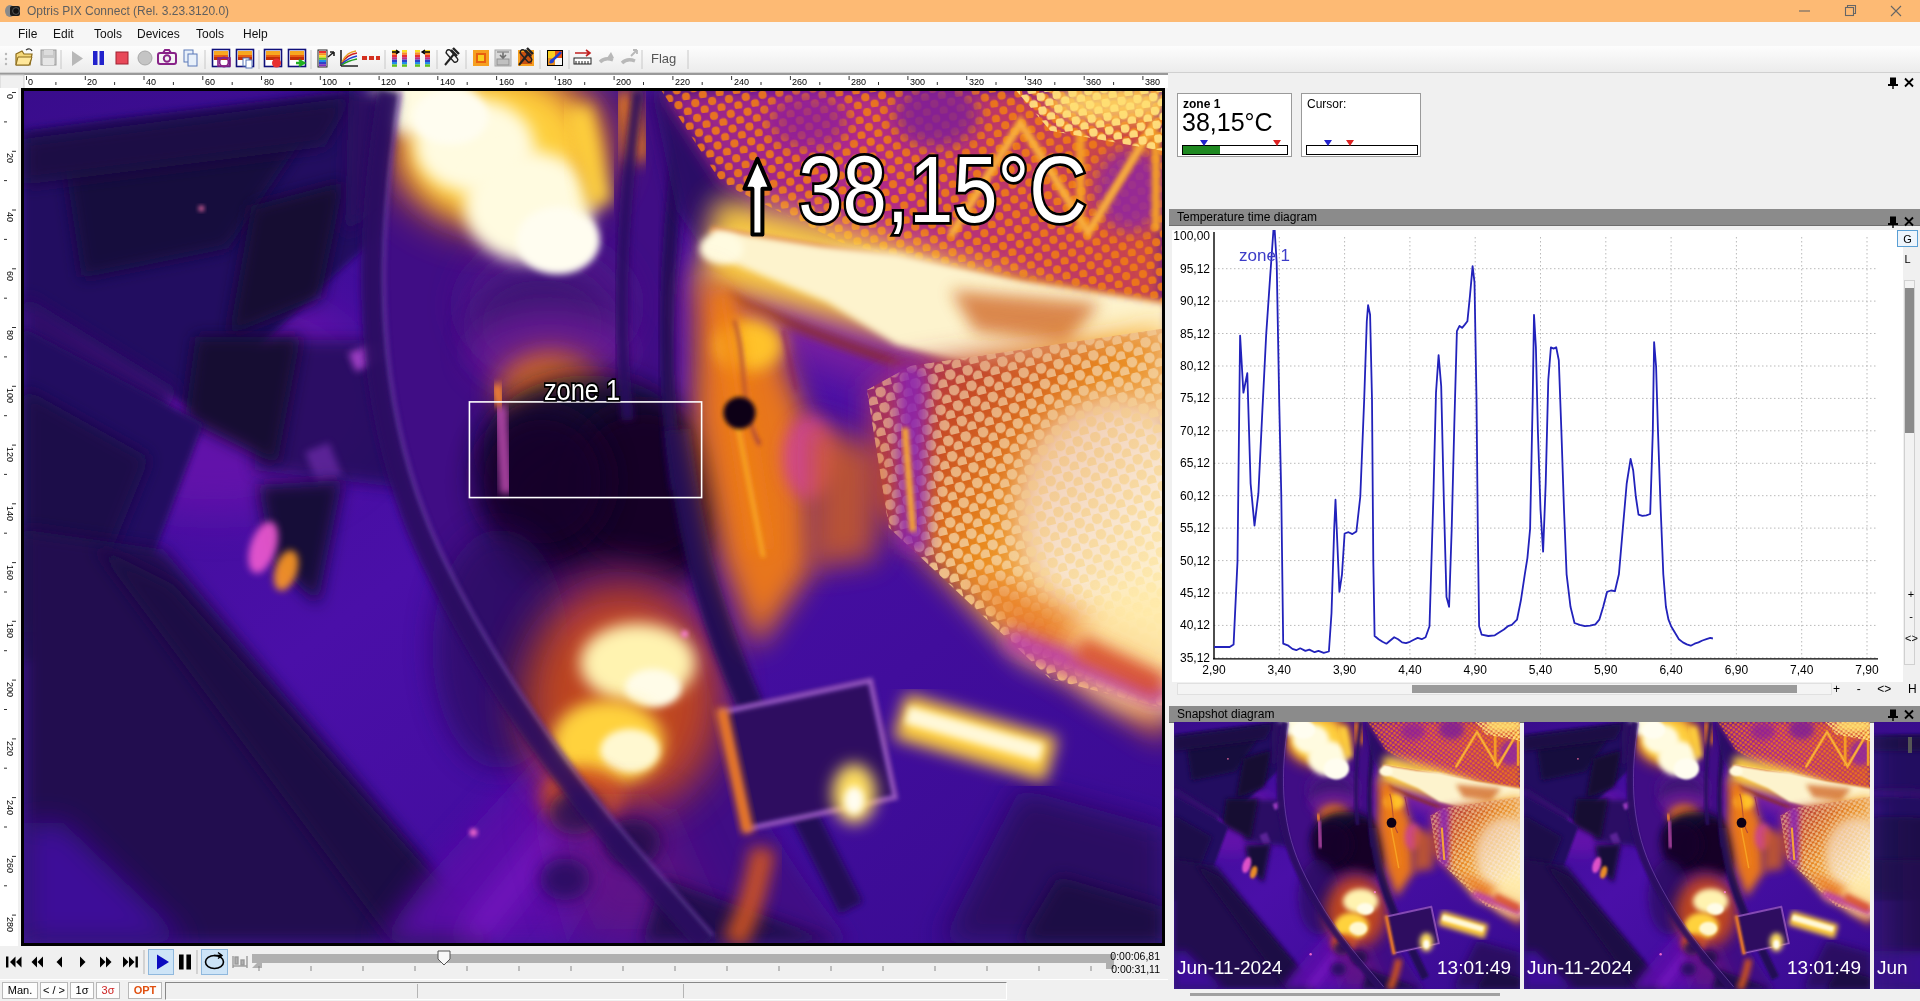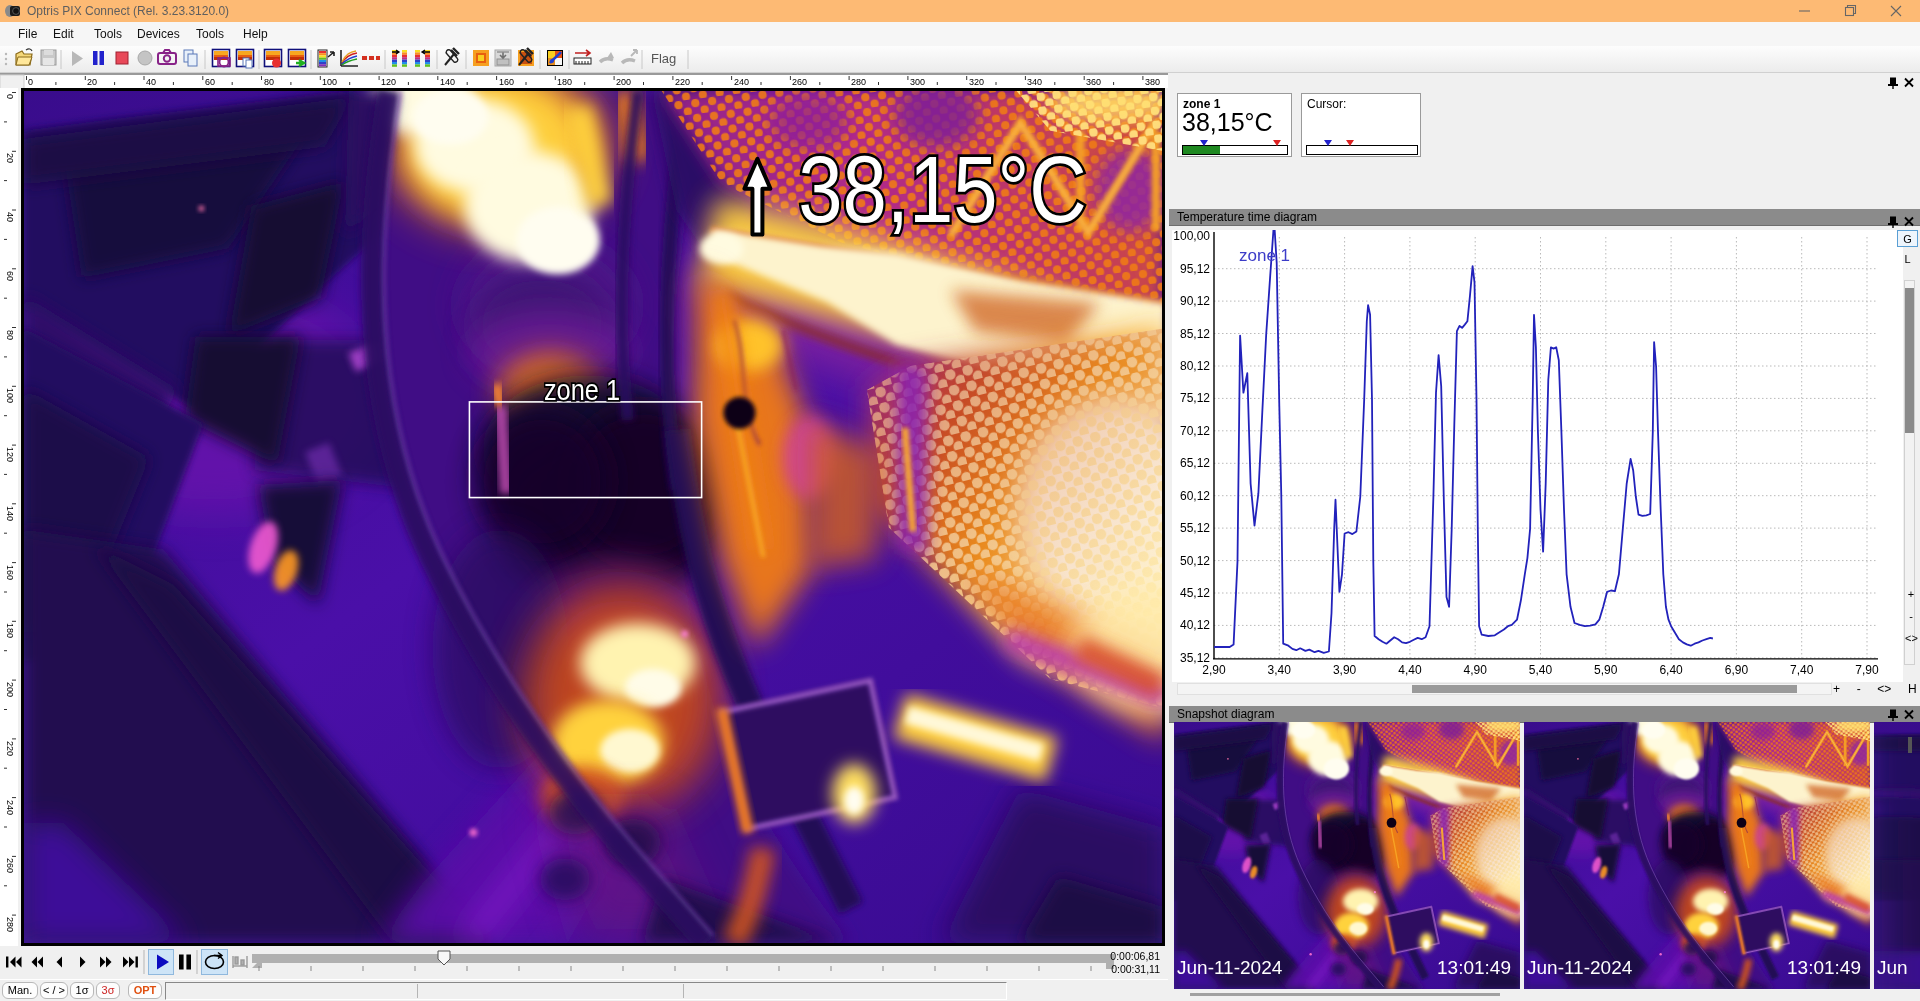--- a/index.html
+++ b/index.html
@@ -15,21 +15,21 @@
   #toolbar { position:absolute; left:0; top:46px; width:1920px; height:27px;
     background:linear-gradient(#fdfdfd,#ececec); border-bottom:1px solid #d0d0d0; }
   #rulertop { position:absolute; left:0; top:73px; width:1168px; height:15px; background:#fff; border-top:1px solid #999; }
   #rulerleft { position:absolute; left:0; top:88px; width:18px; height:858px; background:#fff; }
   #imgarea { position:absolute; left:21px; top:88px; width:1144px; height:858px;
     background:#000; }
   #scenehost { position:absolute; left:24px; top:91px; width:1138px; height:852px; }
   #row1 { position:absolute; left:0; top:946px; width:1168px; height:33px; background:#f0f0f0; }
   #row2 { position:absolute; left:0; top:979px; width:1168px; height:22px; background:#f0f0f0; border-top:1px solid #fff; }
   .btn2 { position:absolute; top:2px; height:17px; background:#fdfdfd; border:1px solid #b8b8b8;
-    border-radius:6px; font-size:11px; text-align:center; line-height:15px; }
+    border-radius:0; font-size:11px; text-align:center; line-height:15px; }
   #rightpanel { position:absolute; left:1169px; top:73px; width:751px; height:928px; background:#f0f0f0; }
   .ptitle { position:absolute; left:0; width:751px; height:17px; background:#8b8b8b; border-bottom:1px solid #6e6e6e;
     font-size:12px; color:#000; padding-left:8px; line-height:17px; }
   .pinx { position:absolute; right:6px; top:2px; width:36px; height:13px; }
   .tbox { position:absolute; background:#fff; border:1px solid #9a9a9a; }
   #chartwrap { position:absolute; left:3px; top:157px; width:731px; height:452px; background:#fff; }
   .thumb { position:absolute; top:649px; width:346px; height:267px; }
   .thumblabel { position:absolute; color:#fff; font-size:19px; }
 </style>
 </head>

